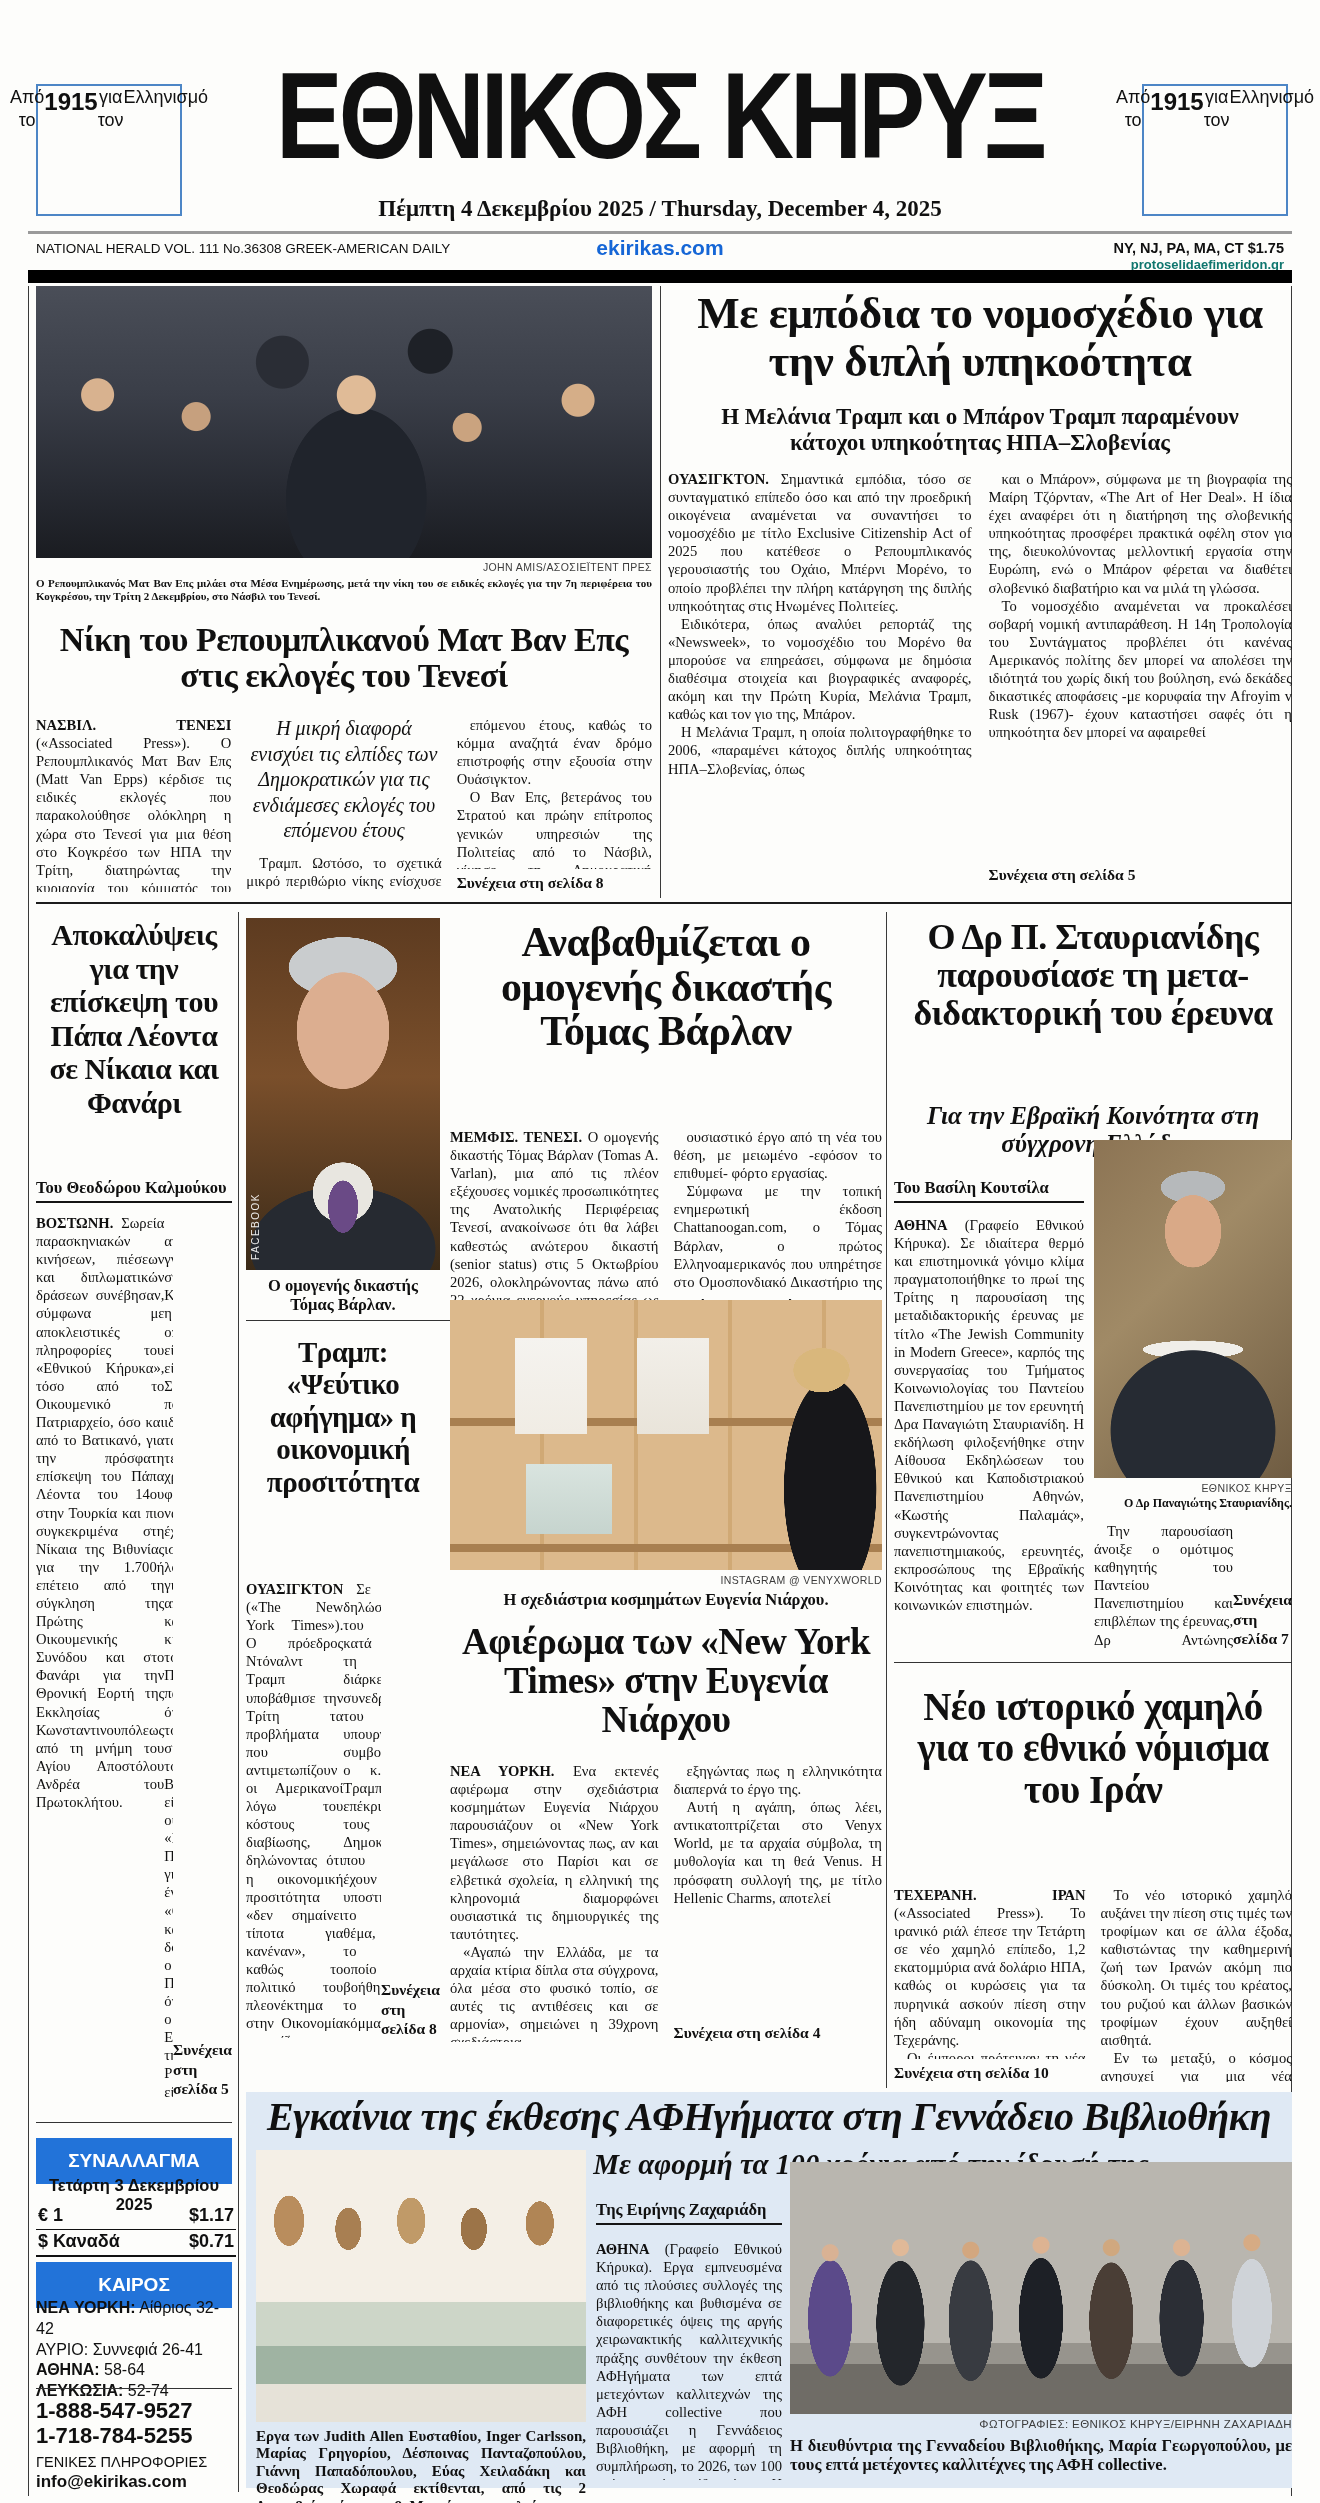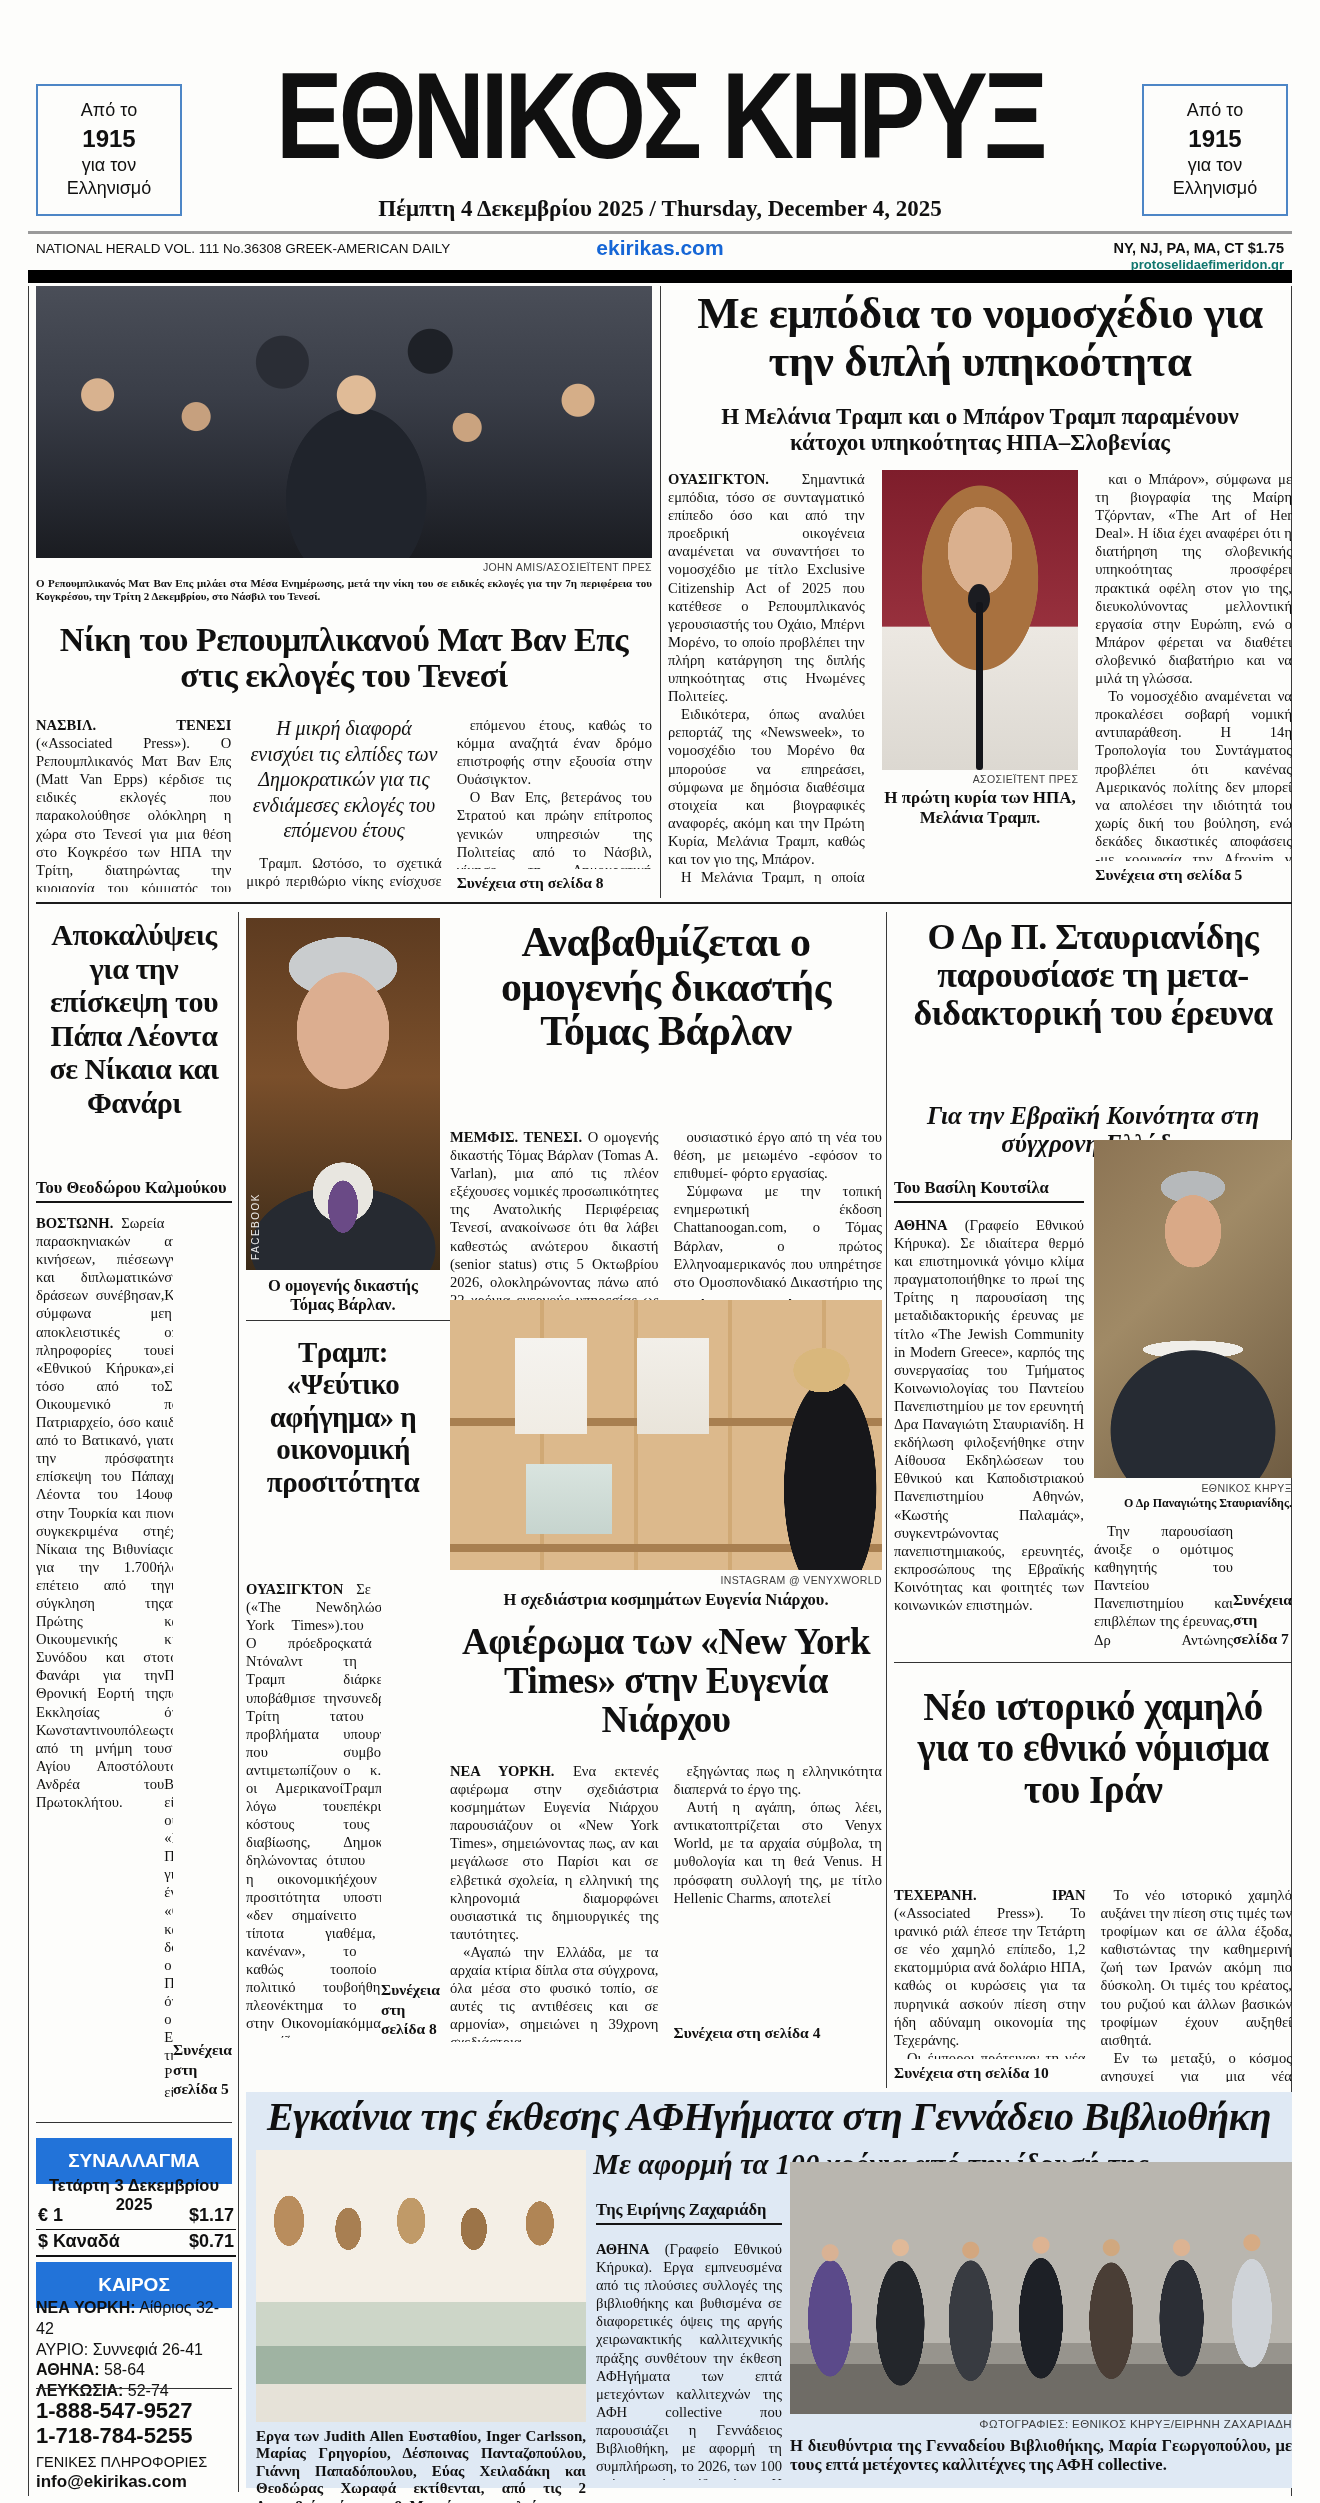--- a/index.html
+++ b/index.html
@@ -23,21 +23,21 @@
   .col p.first,.body1 p.first{text-indent:0;}
   .more{flex:1 1 auto;min-height:0;overflow:hidden;}
   .more p{margin:0;text-indent:13px;}
   .lead{font-weight:bold;}
   .cont{font-weight:bold;margin-top:auto;font-size:15.5px;text-indent:0;padding-top:4px;}
   .body1{display:flex;font-size:14.6px;line-height:1.24;text-align:justify;overflow:hidden;}
   .pull{font-style:italic;font-size:20px;line-height:1.28;text-align:center;}
   .photo{position:absolute;overflow:hidden;}
   .banner{background:#2273d9;color:#fff;font-family:"Liberation Sans",sans-serif;font-weight:bold;
           font-size:19px;text-align:center;padding:12px 0;}
-  .badge{border:2px solid #4d86c6;display:flex;flex-direction:column;justify-content:center;
+  .badge{border:2px solid #4d86c6;display:flex;flex-direction:row;justify-content:center;
          text-align:center;font-family:"Liberation Sans",sans-serif;font-size:18px;line-height:1.3;}
   .exrow{display:flex;justify-content:space-between;font-family:"Liberation Sans",sans-serif;
          font-weight:bold;font-size:18px;padding:3px 2px;}
   .wrow{font-family:"Liberation Sans",sans-serif;font-size:16px;line-height:1.3;}
   .wrow b{font-weight:bold;}
   
   .ph-press{background:
     radial-gradient(circle at 10% 40%,#d8b28f 0 16px,transparent 17px),
     radial-gradient(circle at 26% 48%,#c6a07e 0 14px,transparent 15px),
     radial-gradient(circle at 52% 40%,#e0bb97 0 19px,transparent 20px),
@@ -168,25 +168,20 @@
     <h1 class="abs headline" style="left:668px;top:290px;width:624px;font-size:45px;margin:0;">Με εμπόδια το νομοσχέδιο για την διπλή υπηκοότητα</h1>
     <div class="abs subhead" style="left:688px;top:404px;width:584px;font-size:23px;">Η Μελάνια Τραμπ και ο Μπάρον Τραμπ παραμένουν κάτοχοι υπηκοότητας ΗΠΑ–Σλοβενίας</div>
     <div class="abs cols" style="left:668px;top:470px;width:624px;height:414px;gap:17px;">
       <div class="col">
         <p class="first"><b class="lead">ΟΥΑΣΙΓΚΤΟΝ.</b><span> Σημαντικά εμπόδια, τόσο σε συνταγματικό επίπεδο όσο και από την προεδρική οικογένεια αναμένεται να συναντήσει το νομοσχέδιο με τίτλο Exclusive Citizenship Act of 2025 που κατέθεσε ο Ρεπουμπλικανός γερουσιαστής του Οχάιο, Μπέρνι Μορένο, το οποίο προβλέπει την πλήρη κατάργηση της διπλής υπηκοότητας στις Ηνωμένες Πολιτείες.</span></p>
         <div class="more">
             <p>Ειδικότερα, όπως αναλύει ρεπορτάζ της «Newsweek», το νομοσχέδιο του Μορένο θα μπορούσε να επηρεάσει, σύμφωνα με δημόσια διαθέσιμα στοιχεία και βιογραφικές αναφορές, ακόμη και την Πρώτη Κυρία, Μελάνια Τραμπ, καθώς και τον γιο της, Μπάρον.</p>
             <p>Η Μελάνια Τραμπ, η οποία πολιτογραφήθηκε το 2006, «παραμένει κάτοχος διπλής υπηκοότητας ΗΠΑ–Σλοβενίας, όπως</p>
           </div>
       </div>
-      <div class="col" style="overflow:visible;">
-        <div class="photo ph-melania" style="position:relative;width:100%;height:300px;"></div>
-        <div class="credit" style="margin-top:3px;">ΑΣΟΣΙΕΪΤΕΝΤ ΠΡΕΣ</div>
-        <div class="caption cap-center" style="margin-top:2px;font-size:17px;">Η πρώτη κυρία των ΗΠΑ, Μελάνια Τραμπ.</div>
-      </div>
       <div class="col">
         <div class="more">
             <p>και ο Μπάρον», σύμφωνα με τη βιογραφία της Μαίρη Τζόρνταν, «The Art of Her Deal». Η ίδια έχει αναφέρει ότι η διατήρηση της σλοβενικής υπηκοότητας προσφέρει πρακτικά οφέλη στον γιο της, διευκολύνοντας μελλοντική εργασία στην Ευρώπη, ενώ ο Μπάρον φέρεται να διαθέτει σλοβενικό διαβατήριο και να μιλά τη γλώσσα.</p>
             <p>Το νομοσχέδιο αναμένεται να προκαλέσει σοβαρή νομική αντιπαράθεση. Η 14η Τροπολογία του Συντάγματος προβλέπει ότι κανένας Αμερικανός πολίτης δεν μπορεί να απολέσει την ιδιότητά του χωρίς δική του βούληση, ενώ δεκάδες δικαστικές αποφάσεις -με κορυφαία την Afroyim v Rusk (1967)- έχουν καταστήσει σαφές ότι η υπηκοότητα δεν μπορεί να αφαιρεθεί</p>
           </div>
         <div class="cont">Συνέχεια στη σελίδα 5</div>
       </div>
     </div>
   </section>
 

